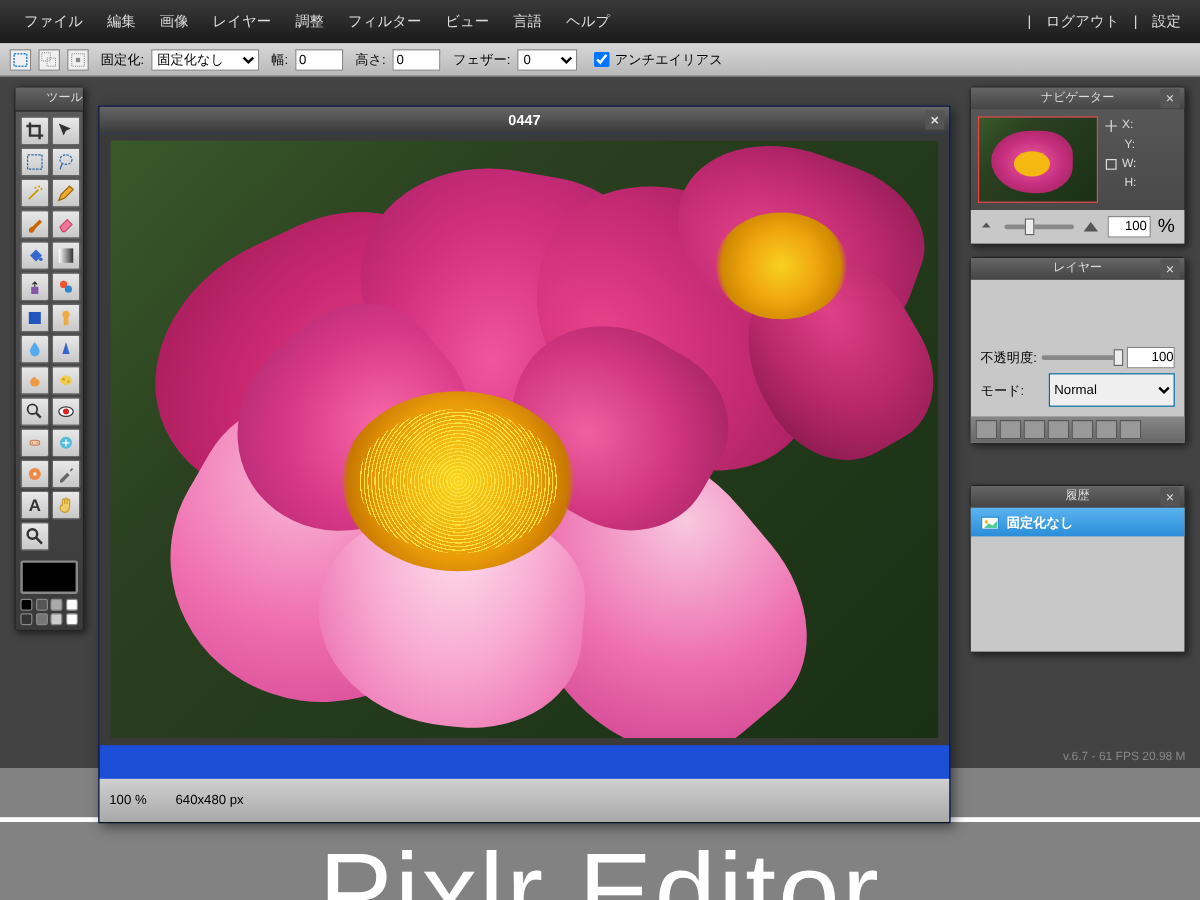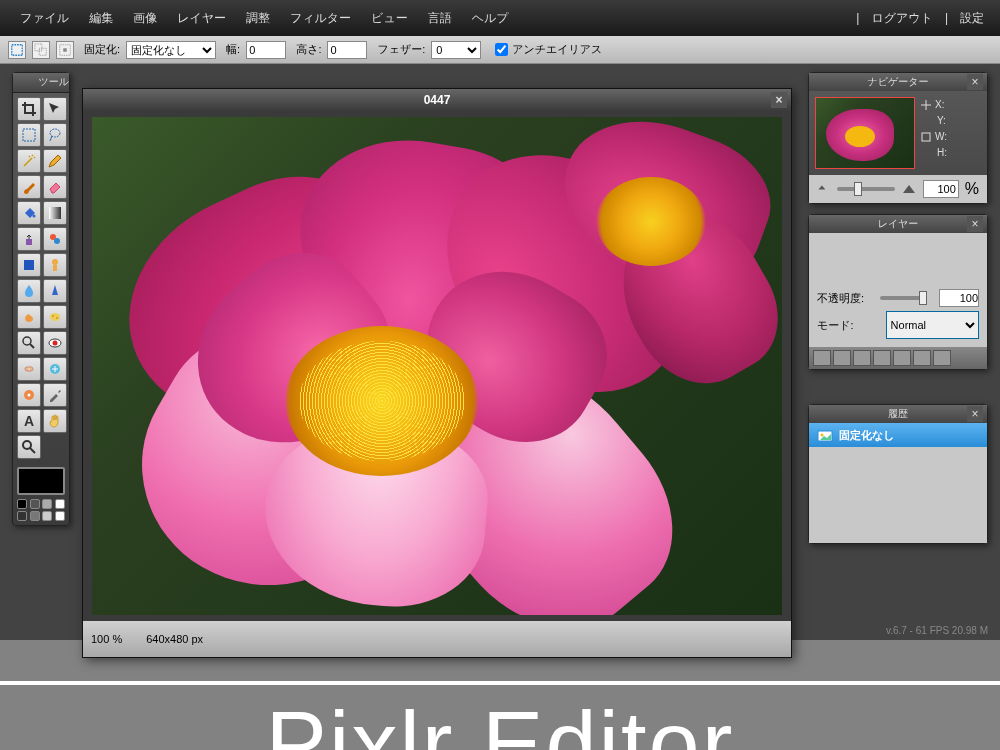--- a/index.html
+++ b/index.html
@@ -32,21 +32,21 @@
 .swatch:nth-child(1) { background: #000; } .swatch:nth-child(2) { background: #555; }
 .swatch:nth-child(3) { background: #aaa; } .swatch:nth-child(4) { background: #fff; }
 .swatch:nth-child(5) { background: #333; } .swatch:nth-child(6) { background: #777; }
 .swatch:nth-child(7) { background: #ccc; } .swatch:nth-child(8) { background: #fff; }
 
 .canvas-window { position: absolute; left: 82px; top: 24px; width: 710px; background: #1d4ed8; border: 1px solid #111; box-shadow: 3px 3px 10px rgba(0,0,0,0.5); }
 .canvas-title { height: 22px; background: linear-gradient(#666, #3a3a3a); color: #fff; font-size: 12px; text-align: center; line-height: 22px; font-weight: bold; position: relative; }
 .close-x { position: absolute; right: 4px; top: 3px; width: 16px; height: 16px; background: #555; color: #ddd; display: flex; align-items: center; justify-content: center; font-size: 12px; cursor: pointer; }
 .canvas-body { height: 510px; background: #3a3a3a; display: flex; align-items: center; justify-content: center; padding: 6px; }
 .canvas-image { width: 690px; height: 498px; position: relative; overflow: hidden; }
-.canvas-status { height: 36px; background: linear-gradient(#d0d0d0, #a8a8a8); display: flex; align-items: center; font-size: 11px; padding: 13px 8px; gap: 24px; }
+.canvas-status { height: 36px; background: linear-gradient(#d0d0d0, #a8a8a8); display: flex; align-items: center; font-size: 11px; padding: 13px 8px; gap: 24px; margin-top: 28px; }
 
 .panel { position: absolute; right: 12px; width: 180px; background: linear-gradient(#5a5a5a, #444); border: 1px solid #222; border-radius: 4px; box-shadow: 2px 2px 6px rgba(0,0,0,0.5); }
 .panel-title { height: 18px; background: linear-gradient(#666, #444); color: #ddd; font-size: 10px; text-align: center; line-height: 18px; position: relative; }
 .panel-title .close-x { top: 1px; }
 .nav-panel { top: 8px; }
 .nav-body { padding: 6px; display: flex; gap: 6px; }
 .nav-thumb { width: 100px; height: 72px; border: 1px solid #e44; position: relative; overflow: hidden; }
 .nav-info { font-size: 10px; color: #ddd; line-height: 16px; }
 .nav-info div { display: flex; gap: 4px; align-items: center; }
 .nav-slider { height: 28px; display: flex; align-items: center; padding: 0 8px; gap: 6px; background: #c8c8c8; }
@@ -54,21 +54,21 @@
 .slider-thumb { position: absolute; width: 8px; height: 14px; background: #eee; border: 1px solid #666; top: -5px; left: 30%; }
 .nav-zoom { width: 36px; height: 18px; border: 1px solid #888; font-size: 11px; text-align: right; padding: 0 2px; }
 
 .layers-panel { top: 150px; }
 .layers-body { background: #c8c8c8; }
 .layer-row { height: 36px; background: linear-gradient(#5cb3f0, #2a8dd8); display: flex; align-items: center; padding: 0 6px; gap: 6px; color: #fff; font-size: 11px; font-weight: bold; }
 .layer-thumb { width: 32px; height: 26px; border: 1px solid #fff; position: relative; overflow: hidden; }
 .layer-lock { margin-left: auto; }
 .layers-space { height: 52px; }
 .layers-opts { padding: 4px 8px; font-size: 11px; }
-.layers-opts-row { display: flex; align-items: center; gap: 16px; margin-bottom: 4px; }
+.layers-opts-row { display: flex; align-items: center; gap: 4px; margin-bottom: 4px; }
 .layers-opts-row .slider-track { flex: 1; }
 .layers-opts-row input { width: 40px; height: 18px; border: 1px solid #888; font-size: 11px; text-align: right; }
 .layers-opts-row select { flex: 1; height: 28px; border: 1px solid #0369a1; font-size: 11px; margin-left: 16px; }
 .layers-footer { height: 22px; background: linear-gradient(#888, #666); display: flex; align-items: center; padding: 0 4px; gap: 2px; }
 .lf-btn { width: 18px; height: 16px; background: #999; border: 1px solid #555; cursor: pointer; }
 
 .history-panel { top: 340px; }
 .history-body { background: #c8c8c8; height: 120px; }
 .history-row { height: 24px; background: linear-gradient(#5cb3f0, #2a8dd8); display: flex; align-items: center; padding: 0 8px; gap: 6px; color: #fff; font-size: 11px; font-weight: bold; }
 .hist-icon { width: 16px; height: 14px; }

